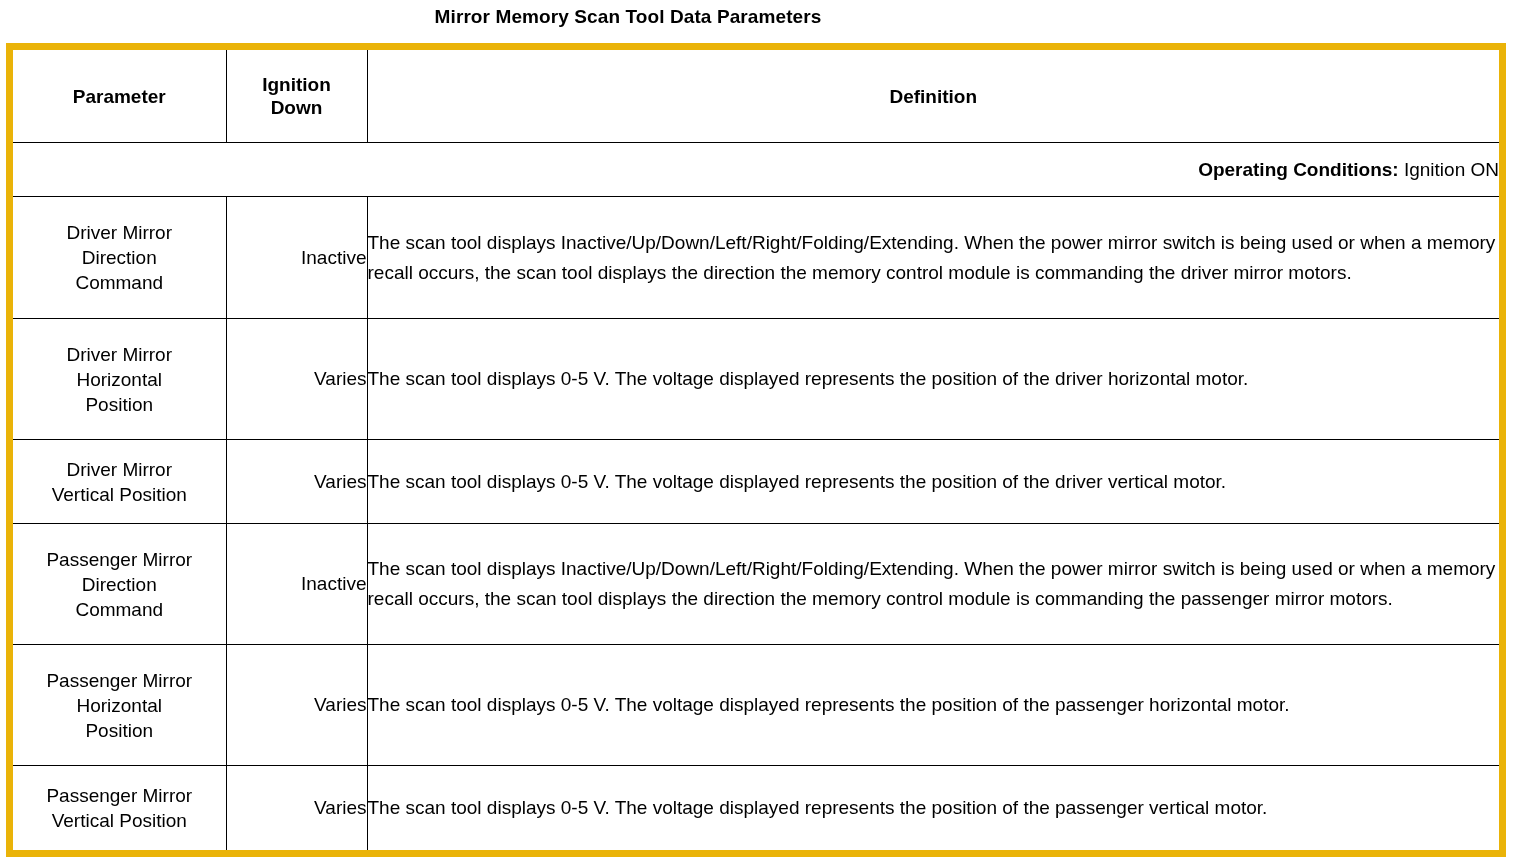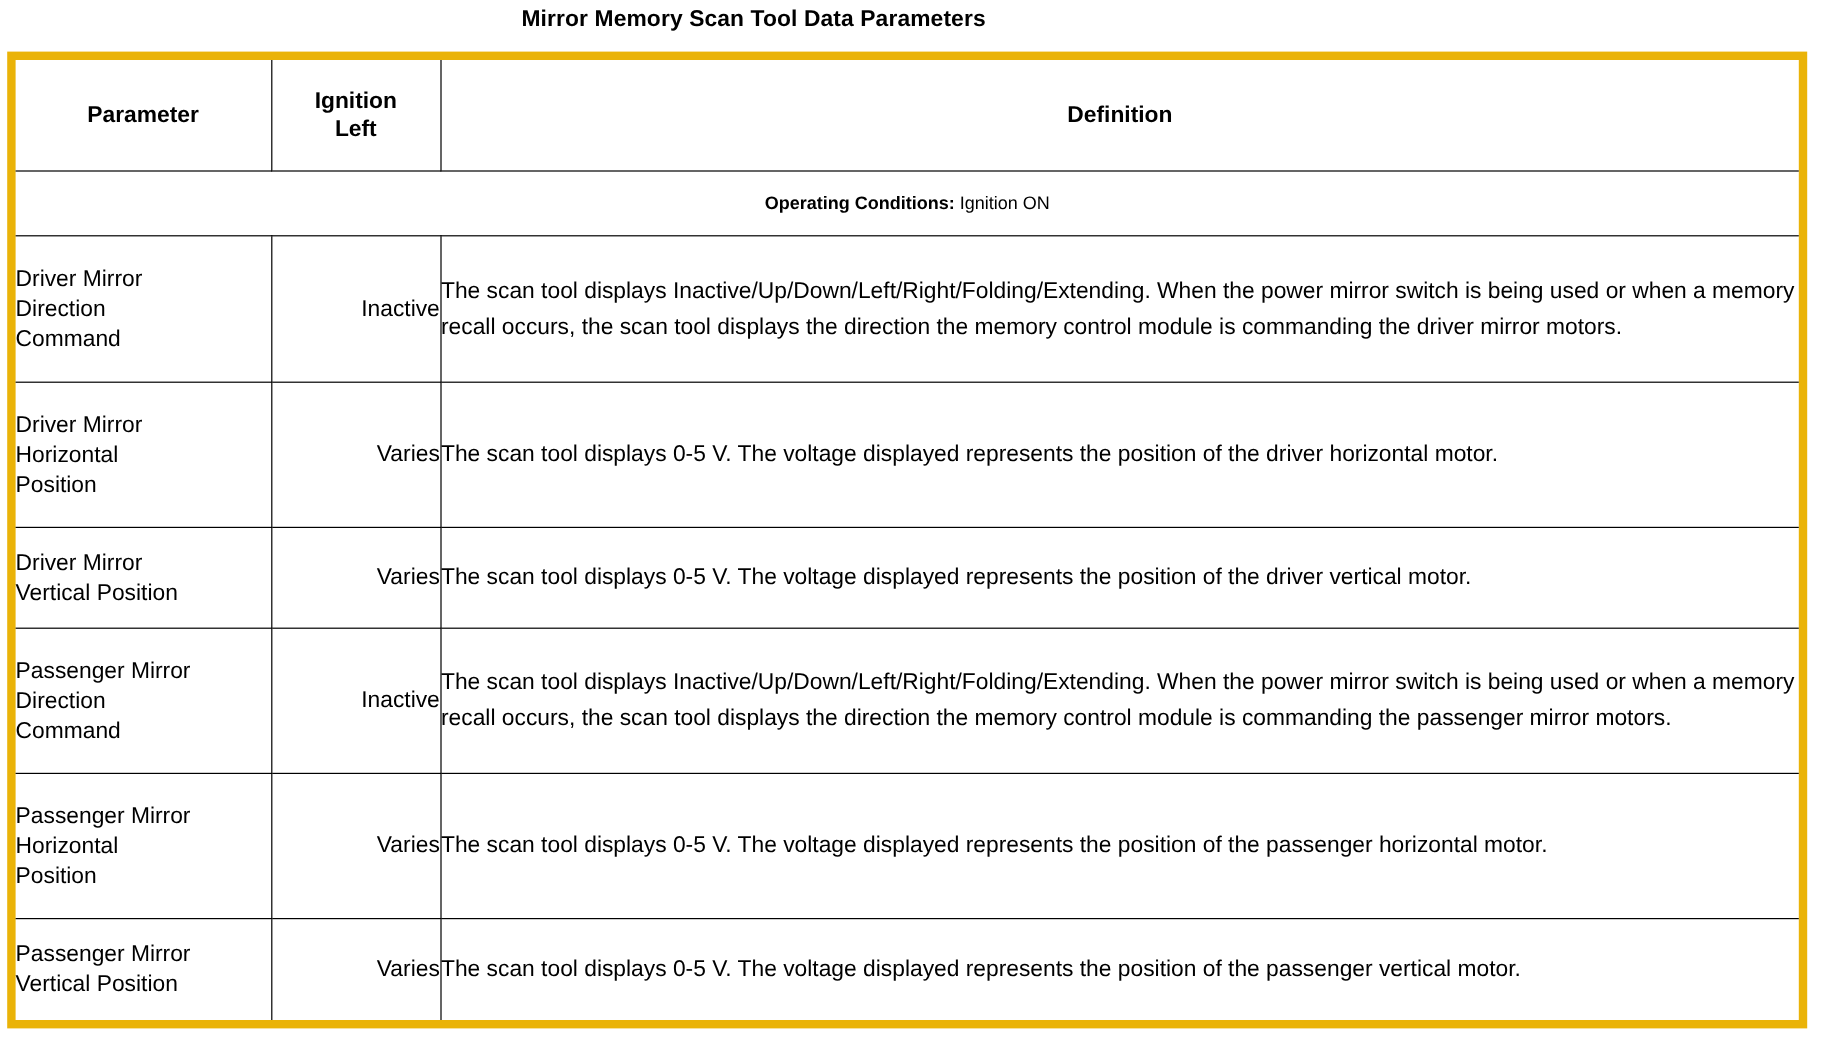--- a/index.html
+++ b/index.html
@@ -73,31 +73,31 @@
     font-weight: bold;
     font-size: 19px;
     line-height: 23px;
   }
   .hdr-param { padding-top: 28px; vertical-align: top; }
   .hdr-value { padding-top: 6px; vertical-align: top; }
   .hdr-def   { padding-top: 28px; vertical-align: top; margin-top: 48px; }
 
   .cond-row { height: 45px; }
   .cond-cell {
-    text-align: center;
+    text-align: right;
     padding: 0 0 0 8px;
-    font-size: 15px;
+    font-size: 19px;
     line-height: 22px;
     white-space: nowrap;
   }
   .cond-label { font-weight: bold; }
   .cond-value { font-weight: normal; }
 
   .cell-param {
-    text-align: left;
+    text-align: center;
     padding: 0 6px 0 8px;
     line-height: 25px;
     font-size: 19px;
   }
   .cell-value {
     text-align: right;
     line-height: 24px;
     font-size: 19px;
   }
   .cell-def {
@@ -124,21 +124,21 @@
       <colgroup>
         <col class="c-param">
         <col class="c-value">
         <col class="c-def">
       </colgroup>
       <tbody>
         <tr class="hdr-row">
           <th class="hdr hdr-param">Parameter</th>
           <th class="hdr hdr-value">
             <div>Ignition</div>
-            <div>Left</div>
+            <div>Down</div>
           </th>
           <th class="hdr hdr-def">Definition</th>
         </tr>
 
         <tr class="cond-row">
           <td class="cond-cell" colspan="3"><span class="cond-label">Operating Conditions:</span> <span class="cond-value">Ignition ON</span></td>
         </tr>
 
         <tr class="r-tall">
           <td class="cell-param">

